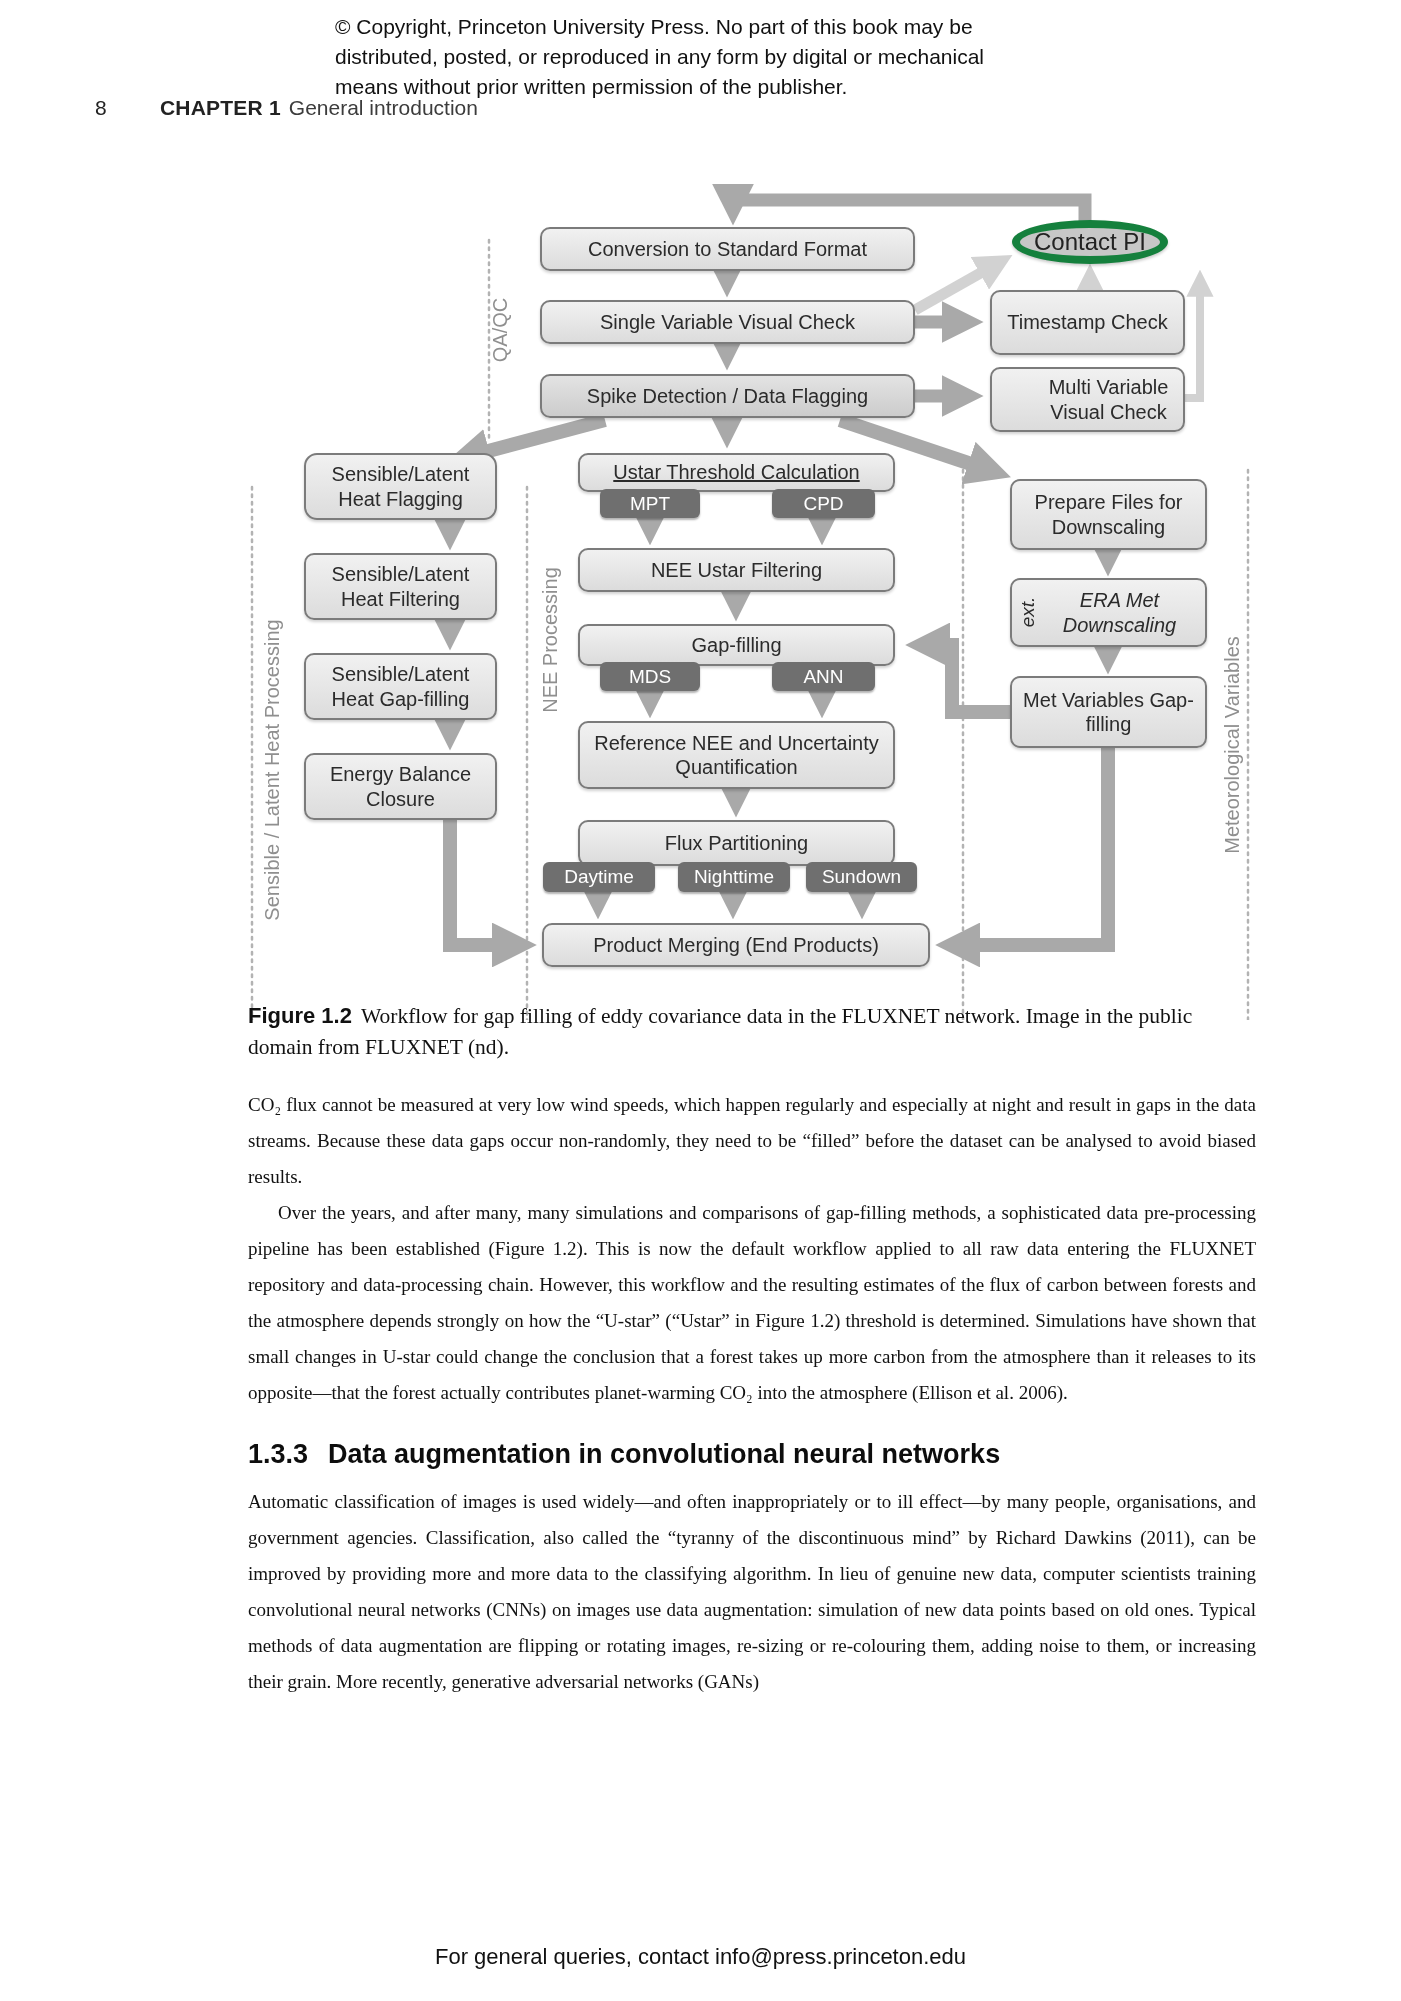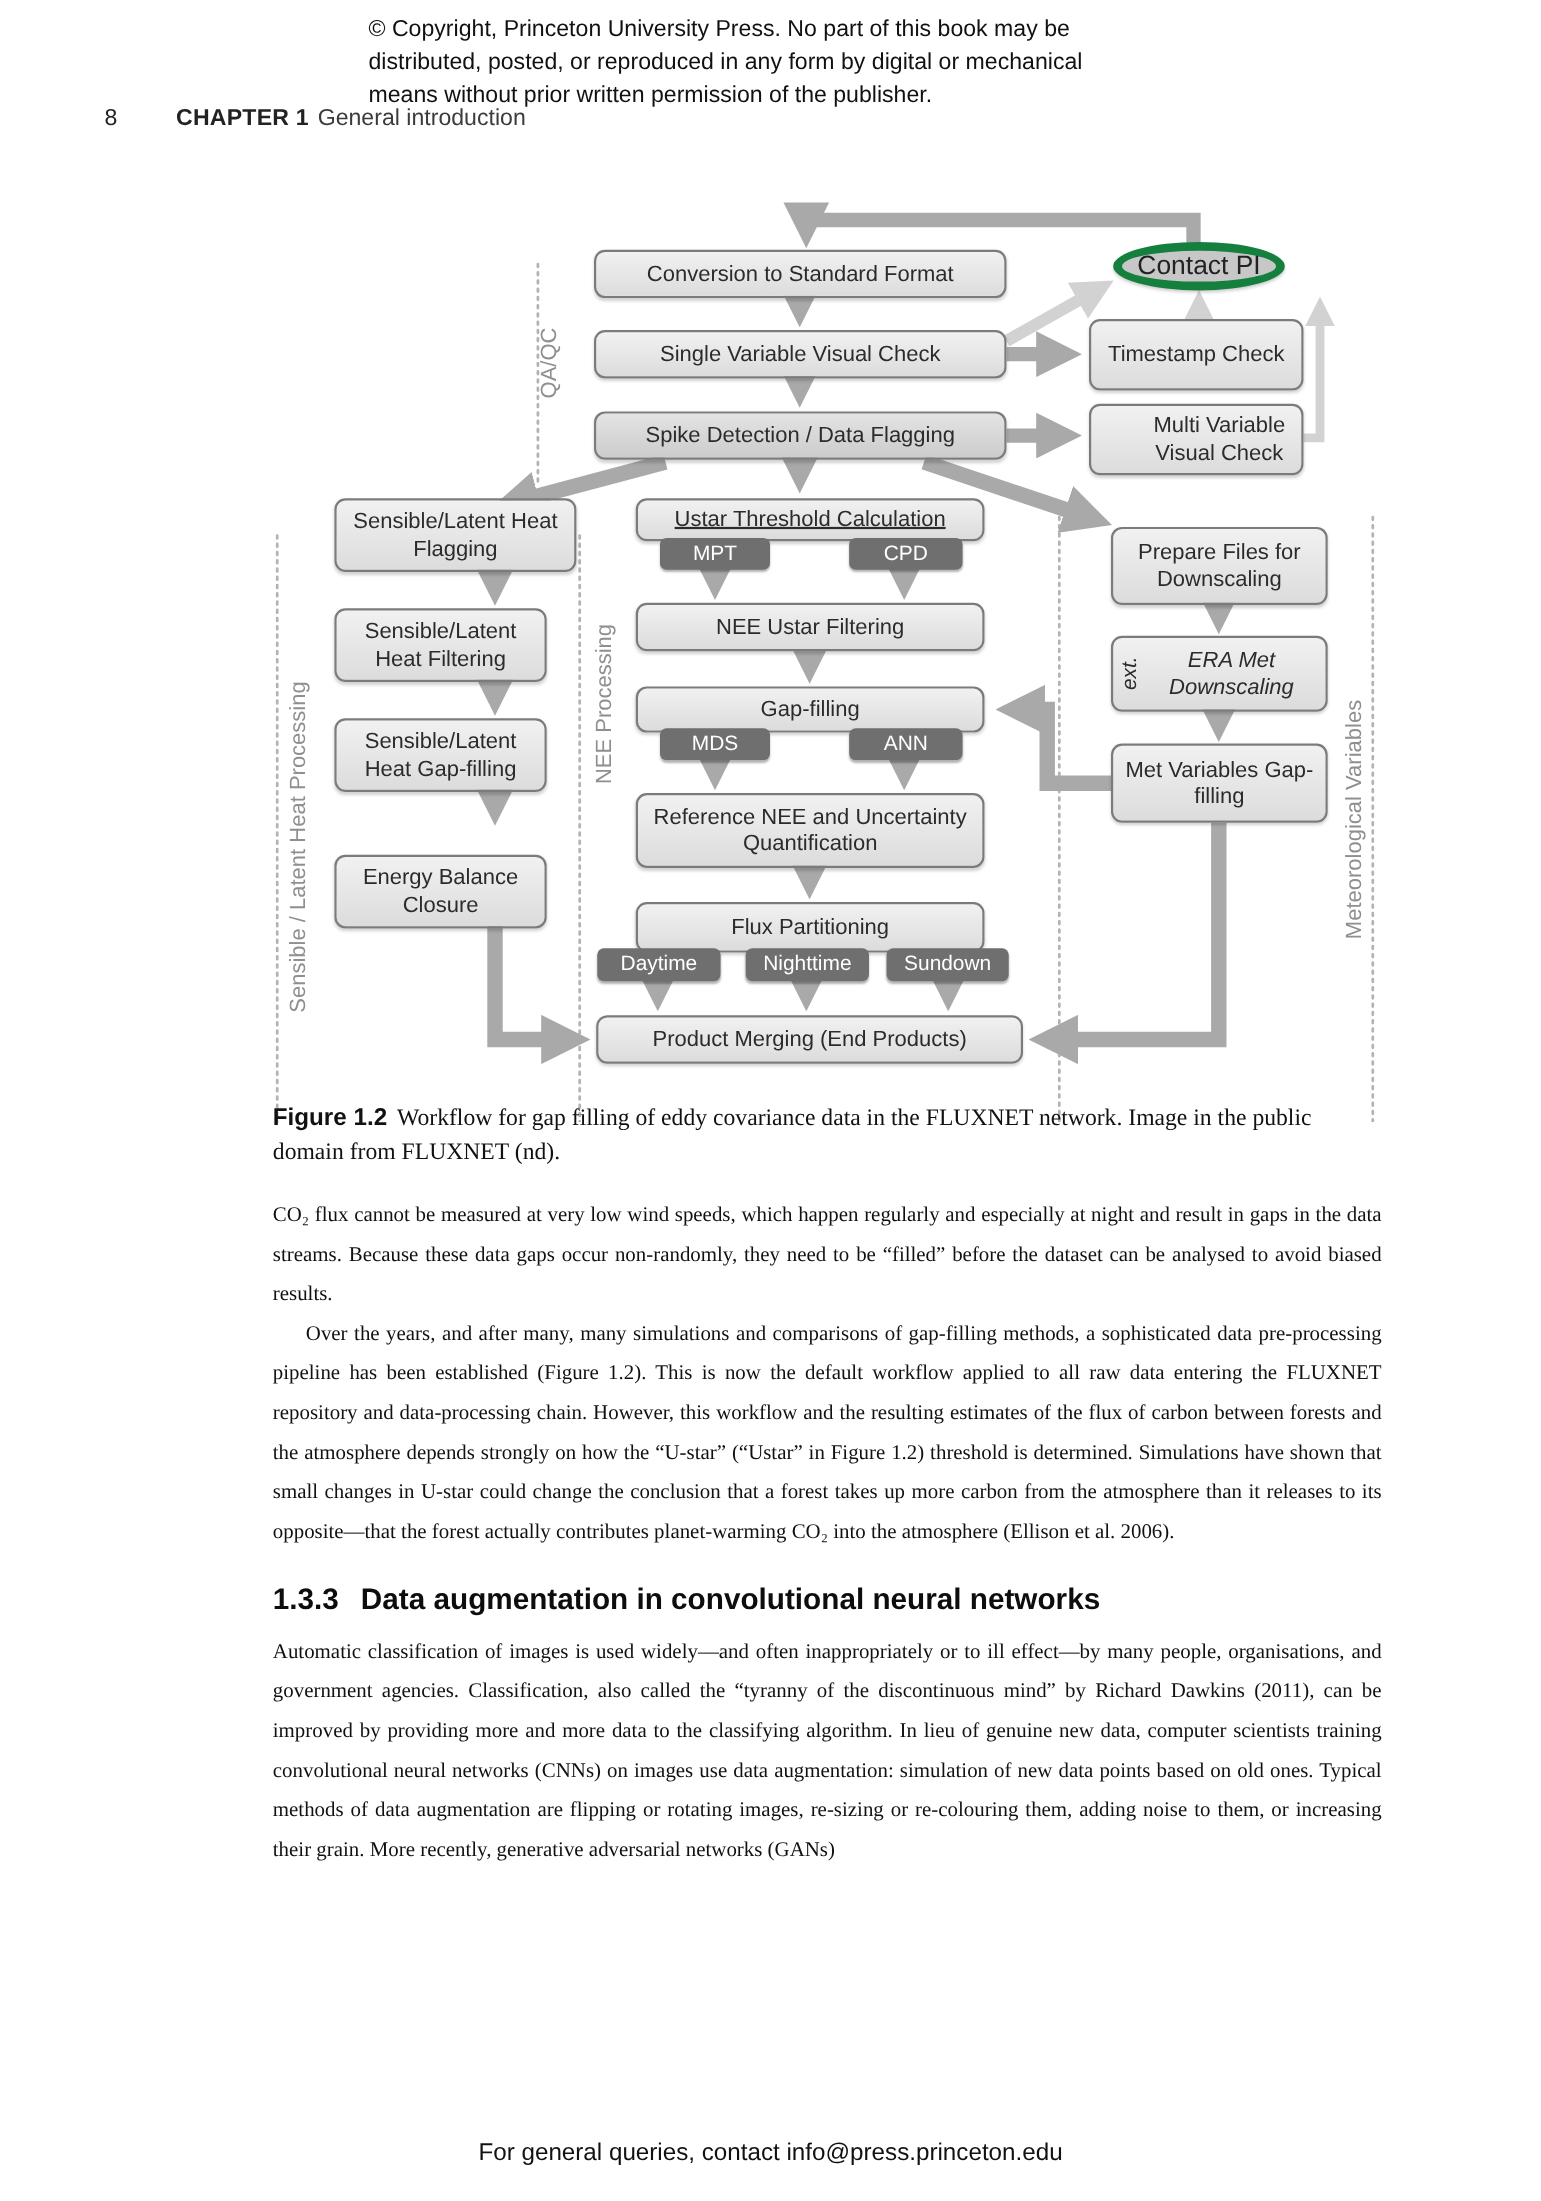--- a/index.html
+++ b/index.html
@@ -116,24 +116,24 @@
   <div class="lane-label" style="left:350px;top:500px;">NEE Processing</div>
   <div class="lane-label" style="left:1032px;top:605px;">Meteorological Variables</div>
 
   <div class="node" style="left:340px;top:87px;width:375px;height:44px;">Conversion to Standard Format</div>
   <div class="node" style="left:340px;top:160px;width:375px;height:44px;">Single Variable Visual Check</div>
   <div class="node dark" style="left:340px;top:234px;width:375px;height:44px;">Spike Detection / Data Flagging</div>
   <div class="ellipse" style="left:812px;top:80px;width:156px;height:44px;">Contact PI</div>
   <div class="node" style="left:790px;top:150px;width:195px;height:65px;">Timestamp Check</div>
   <div class="node" style="left:790px;top:227px;width:195px;height:65px;padding-left:48px;">Multi Variable Visual Check</div>
 
-  <div class="node" style="left:104px;top:313px;width:220px;height:67px;">Sensible/Latent Heat Flagging</div>
+  <div class="node" style="left:104px;top:313px;width:193px;height:67px;border-radius:13px;">Sensible/Latent Heat Flagging</div>
   <div class="node" style="left:104px;top:413px;width:193px;height:67px;">Sensible/Latent Heat Filtering</div>
   <div class="node" style="left:104px;top:513px;width:193px;height:67px;">Sensible/Latent Heat Gap-filling</div>
-  <div class="node" style="left:104px;top:613px;width:193px;height:67px;margin-top:24px;">Energy Balance Closure</div>
+  <div class="node" style="left:104px;top:613px;width:193px;height:67px;">Energy Balance Closure</div>
 
   <div class="node" style="left:378px;top:313px;width:317px;height:39px;text-decoration:underline;">Ustar Threshold Calculation</div>
   <div class="subnode" style="left:400px;top:349px;width:100px;height:29px;">MPT</div>
   <div class="subnode" style="left:572px;top:349px;width:103px;height:29px;">CPD</div>
   <div class="node" style="left:378px;top:408px;width:317px;height:44px;">NEE Ustar Filtering</div>
   <div class="node" style="left:378px;top:484px;width:317px;height:42px;">Gap-filling</div>
   <div class="subnode" style="left:400px;top:522px;width:100px;height:29px;">MDS</div>
   <div class="subnode" style="left:572px;top:522px;width:103px;height:29px;">ANN</div>
   <div class="node" style="left:378px;top:581px;width:317px;height:68px;">Reference NEE and Uncertainty Quantification</div>
   <div class="node" style="left:378px;top:680px;width:317px;height:46px;">Flux Partitioning</div>

